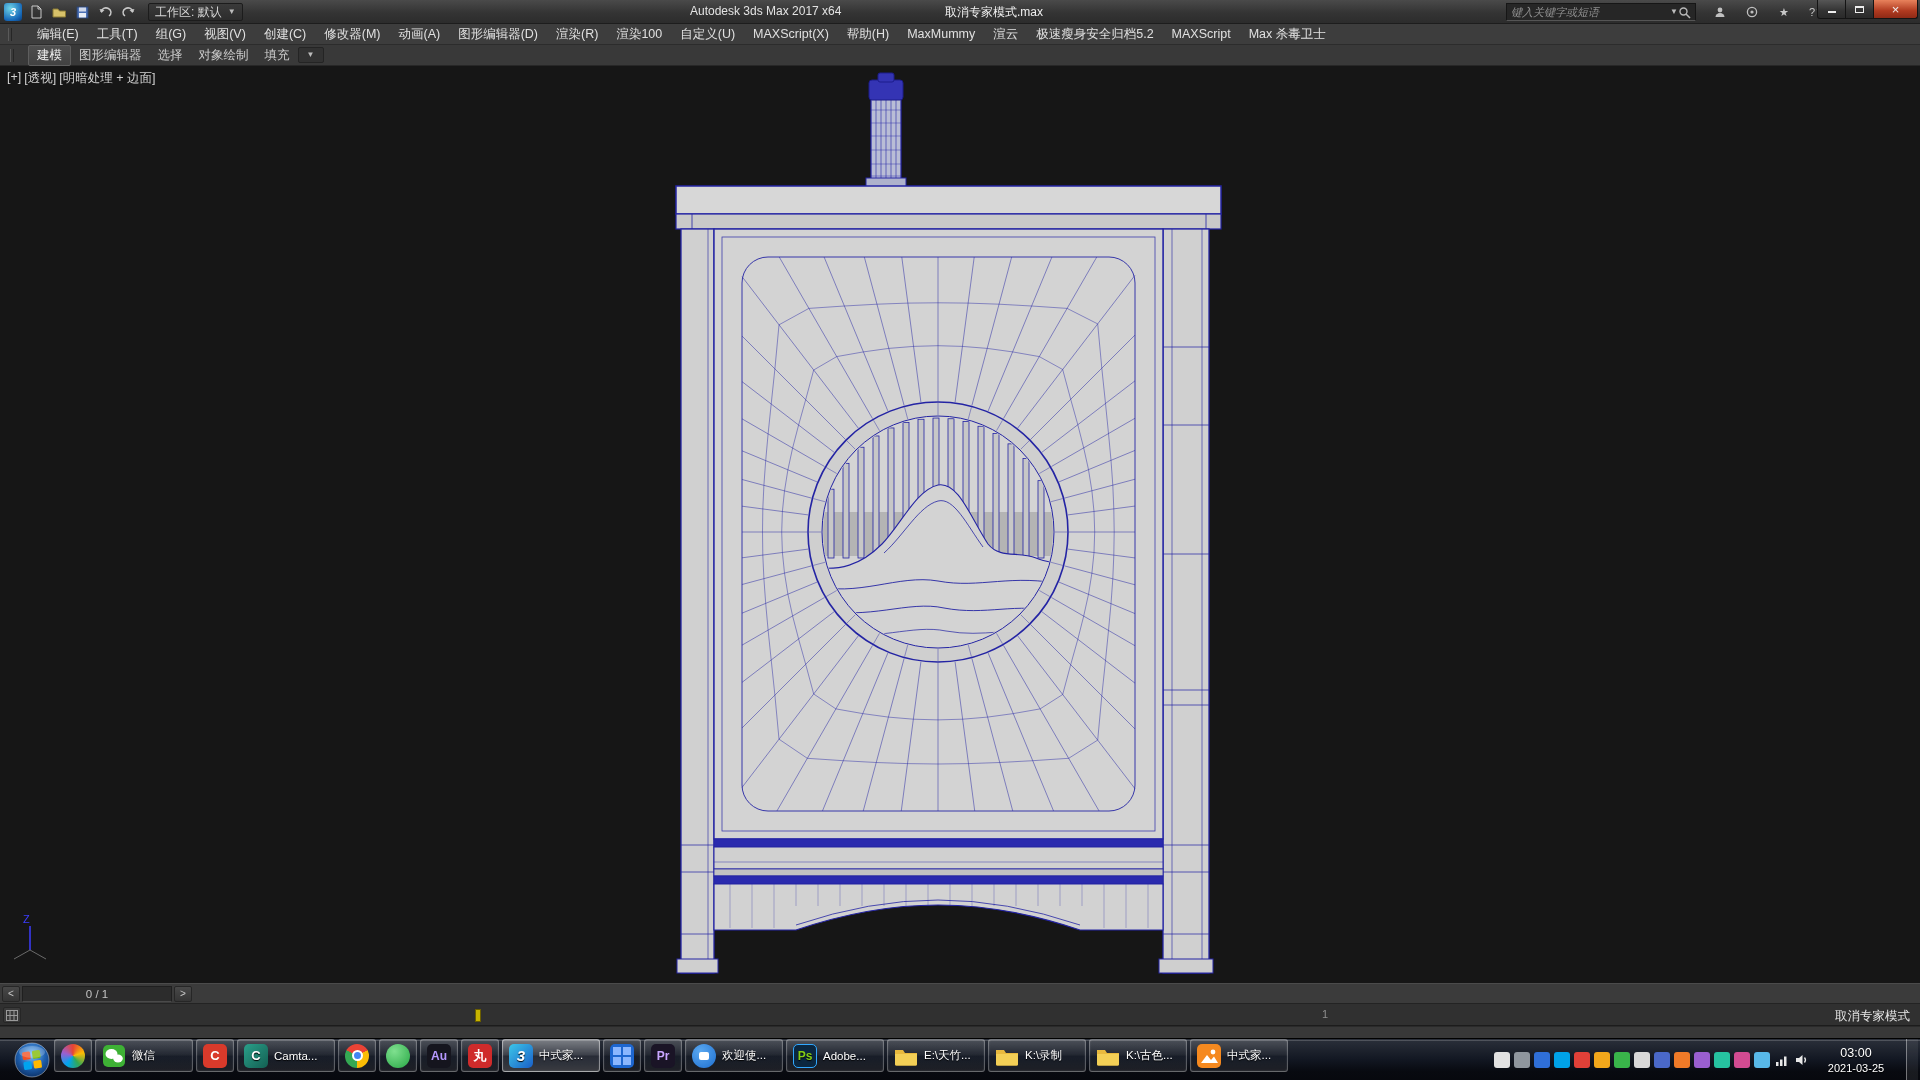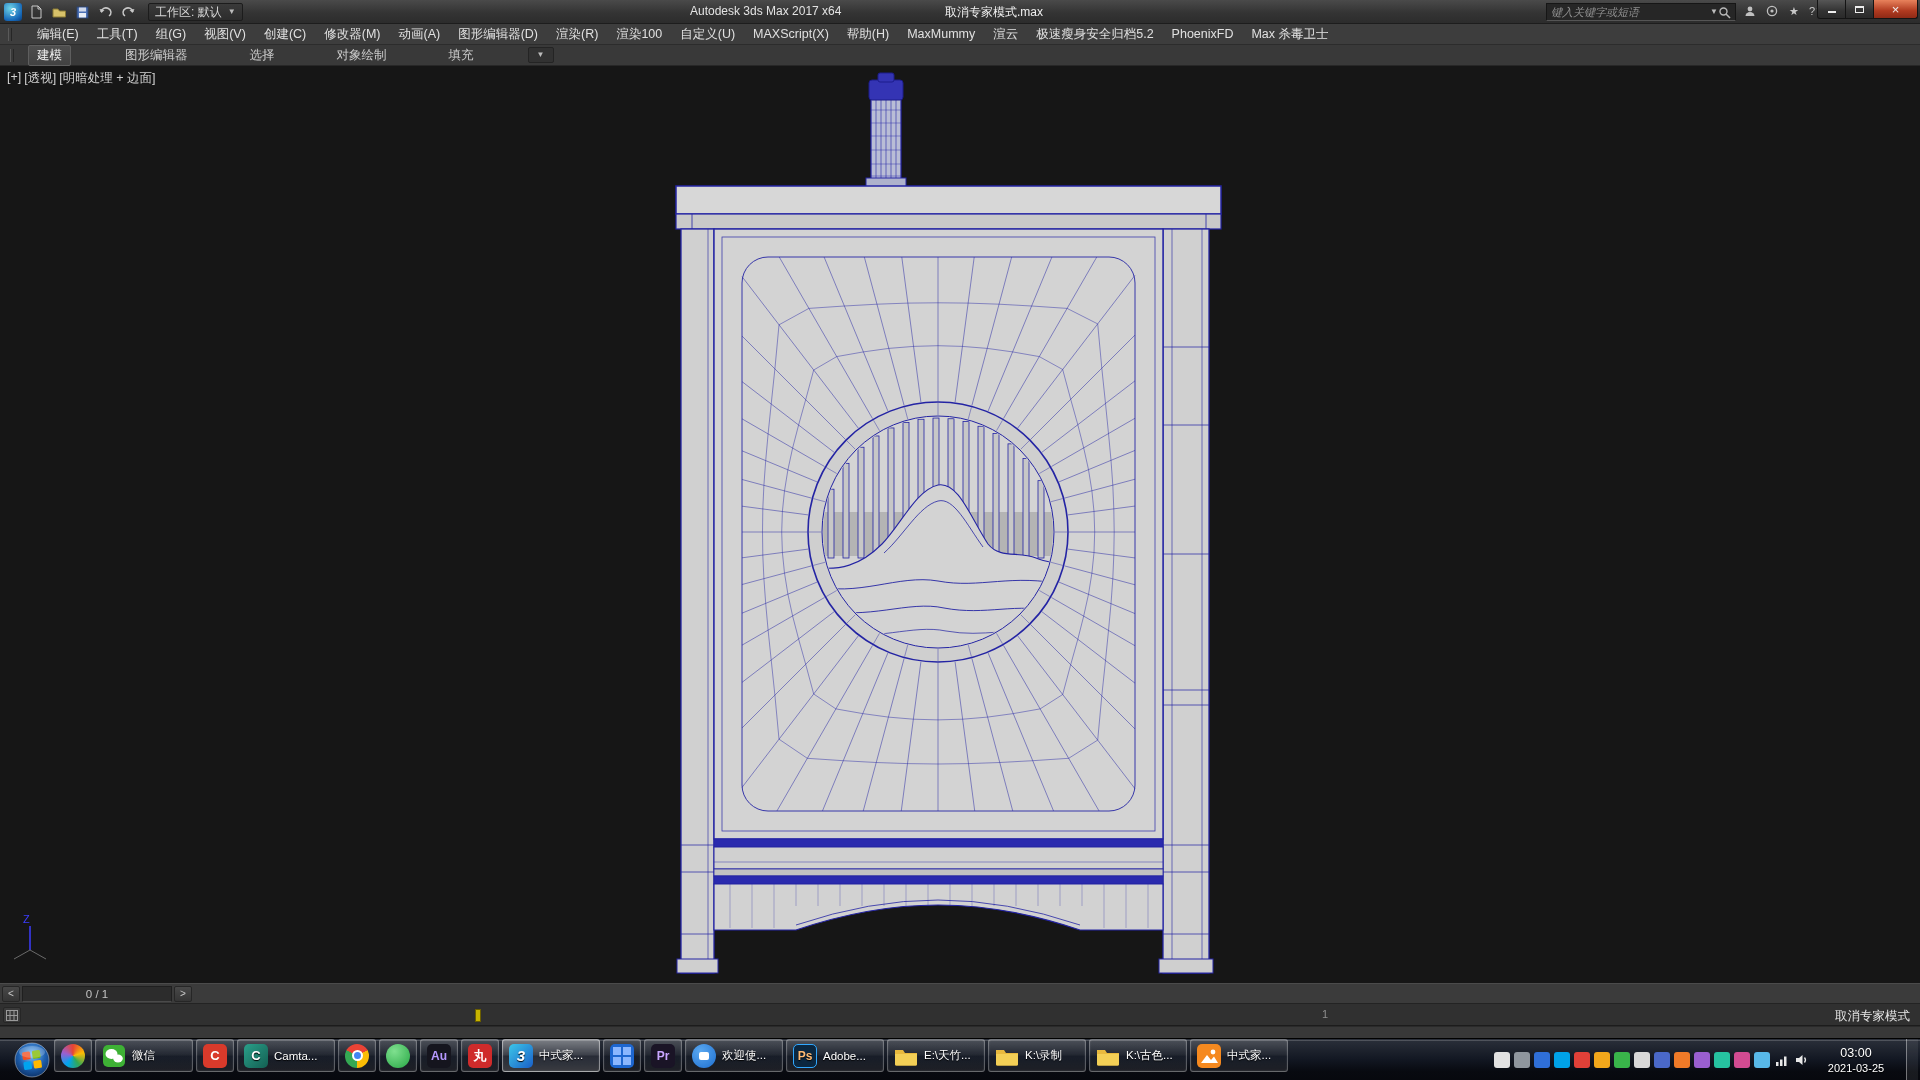--- a/index.html
+++ b/index.html
@@ -14,21 +14,21 @@
   .qa{position:absolute;left:4px;top:2px;display:flex;align-items:center;gap:5px;height:20px;}
   .qa-btn{width:18px;height:18px;display:flex;align-items:center;justify-content:center;border-radius:2px;}
   .logo-badge{width:18px;height:18px;border-radius:3px;background:radial-gradient(circle at 35% 30%,#6fd4e8,#1668b8 70%,#0b3c78);
     display:flex;align-items:center;justify-content:center;color:#fff;font-weight:bold;font-size:11px;font-style:italic;}
   .ws-box{height:18px;margin-left:6px;padding:0 6px;display:flex;align-items:center;gap:6px;
     background:linear-gradient(#3a3a3a,#2c2c2c);border:1px solid #1c1c1c;border-radius:2px;color:#d6d6d6;}
   .caret{font-size:8px;color:#bcbcbc;line-height:1;}
   .tb-title{position:absolute;top:4px;color:#e3e3e3;white-space:nowrap;}
   #app-title{left:690px;}
   #file-name{left:945px;color:#f0f0f0;}
-  .tb-right{position:absolute;right:96px;top:3px;display:flex;gap:6px;}
+  .tb-right{position:absolute;right:96px;top:3px;display:flex;align-items:center;gap:16px;}
   .search-wrap{display:flex;align-items:center;background:#262626;border:1px solid #161616;border-bottom-color:#555;height:18px;width:190px;padding:0 4px;}
   .search-wrap input{flex:1;background:transparent;border:none;outline:none;color:#cfcfcf;font-size:11px;font-style:italic;}
   .search-wrap input::placeholder{color:#8f8f8f;font-style:italic;}
   .ic16{width:16px;height:16px;display:inline-flex;align-items:center;justify-content:center;color:#c8c8c8;font-size:11px;}
   .winbtns{position:absolute;right:2px;top:0;display:flex;}
   .win-btn{height:19px;display:flex;align-items:center;justify-content:center;
     background:linear-gradient(#565656,#333 60%,#2a2a2a);border:1px solid #141414;border-top:none;color:#eee;}
   .win-btn.min{width:29px;border-bottom-left-radius:3px;}
   .win-btn.max{width:27px;border-left:none;border-right:none;}
   .win-btn.close{width:45px;background:linear-gradient(#e8825c,#b03a20 60%,#8f2a16);border-bottom-right-radius:3px;font-size:13px;}
@@ -38,21 +38,21 @@
   
   #menubar{position:absolute;left:0;top:24px;width:1920px;height:21px;background:#3d3d3d;border-bottom:1px solid #2c2c2c;
     display:flex;align-items:center;padding-left:8px;color:#e0e0e0;font-size:12.5px;}
   .menu-grip{width:4px;height:13px;border-left:1px solid #5a5a5a;border-right:1px solid #262626;margin-right:16px;}
   .menu-item{padding:0 9px;line-height:21px;white-space:nowrap;cursor:default;}
 
   
   #ribbonrow{position:absolute;left:0;top:45px;width:1920px;height:21px;background:#393939;border-bottom:1px solid #272727;
     display:flex;align-items:center;color:#cfcfcf;font-size:12.5px;padding-left:10px;}
   .rb-grip{width:4px;height:13px;border-left:1px solid #5a5a5a;border-right:1px solid #262626;margin-right:14px;}
-  .rb-tab{margin-right:46px;white-space:nowrap;line-height:19px;padding:0 8px;font-family:Liberation Serif, serif;}
+  .rb-tab{white-space:nowrap;line-height:19px;padding:0 8px;font-family:Liberation Serif, serif;}
   .rb-tab.active{background:linear-gradient(#4e4e4e,#424242);border:1px solid #5e5e5e;border-radius:2px;color:#f0f0f0;}
   .rb-caret-btn{width:26px;height:16px;background:#323232;border:1px solid #242424;border-radius:2px;
     display:flex;align-items:center;justify-content:center;gap:2px;color:#b8b8b8;font-size:8px;}
 
   
   #viewport{position:absolute;left:0;top:66px;width:1920px;height:917px;background:#161616;}
   #vp-label{position:absolute;left:7px;top:4px;font-size:12.5px;color:#d2d2d2;display:flex;gap:3px;z-index:3;}
   #vp-label span{cursor:default;}
   #model-svg{position:absolute;left:0;top:0;}
 
@@ -188,21 +188,21 @@
       <span class="menu-item">动画(A)</span>
       <span class="menu-item">图形编辑器(D)</span>
       <span class="menu-item">渲染(R)</span>
       <span class="menu-item">渲染100</span>
       <span class="menu-item">自定义(U)</span>
       <span class="menu-item">MAXScript(X)</span>
       <span class="menu-item">帮助(H)</span>
       <span class="menu-item">MaxMummy</span>
       <span class="menu-item">渲云</span>
       <span class="menu-item">极速瘦身安全归档5.2</span>
-      <span class="menu-item">PhoenixFD</span>
+      <span class="menu-item">MAXScript</span>
       <span class="menu-item">Max 杀毒卫士</span>
     </div>
 
   <div id="ribbonrow">
     <span class="rb-grip"></span>
   <span class="rb-tab active">建模</span>
       <span class="rb-tab">图形编辑器</span>
       <span class="rb-tab">选择</span>
       <span class="rb-tab">对象绘制</span>
       <span class="rb-tab">填充</span>
@@ -489,21 +489,21 @@
       <span class="tb-item icon-only">
         <span class="app-icon" style="background: rgb(26, 20, 38); border-radius: 5px; color: rgb(201, 166, 255); font-size: 12px; font-weight: bold;">Pr</span>
       </span>
       <span class="tb-item labeled">
         <span class="app-icon" style="background: radial-gradient(circle at 35% 30%, rgb(90, 168, 240), rgb(30, 111, 208)); border-radius: 50%;">
           <span style="width: 10px; height: 8px; border-radius: 2px; background: rgb(255, 255, 255);"></span>
         </span>
         <span>欢迎使...</span>
       </span>
       <span class="tb-item labeled">
-        <span class="app-icon" style="background: rgb(11, 39, 64); border-radius: 5px; color: #fdba74; font-size: 12px; font-weight: bold; border: 1.5px solid rgb(49, 168, 255);">Ps</span>
+        <span class="app-icon" style="background: rgb(11, 39, 64); border-radius: 5px; color: #84cc16; font-size: 12px; font-weight: bold; border: 1.5px solid rgb(49, 168, 255);">Ps</span>
         <span>Adobe...</span>
       </span>
       <span class="tb-item labeled">
         <span class="app-icon">
           <svg width="24" height="20">
             <path d="M1 4 h8 l2 3 h12 v11 a1.5 1.5 0 0 1 -1.5 1.5 h-19 a1.5 1.5 0 0 1 -1.5 -1.5 z" fill="#e8b93e"></path>
             <path d="M1 8 h22 v10 a1.5 1.5 0 0 1 -1.5 1.5 h-19 a1.5 1.5 0 0 1 -1.5 -1.5 z" fill="#f3cf56"></path>
           </svg>
         </span>
         <span>E:\天竹...</span>

